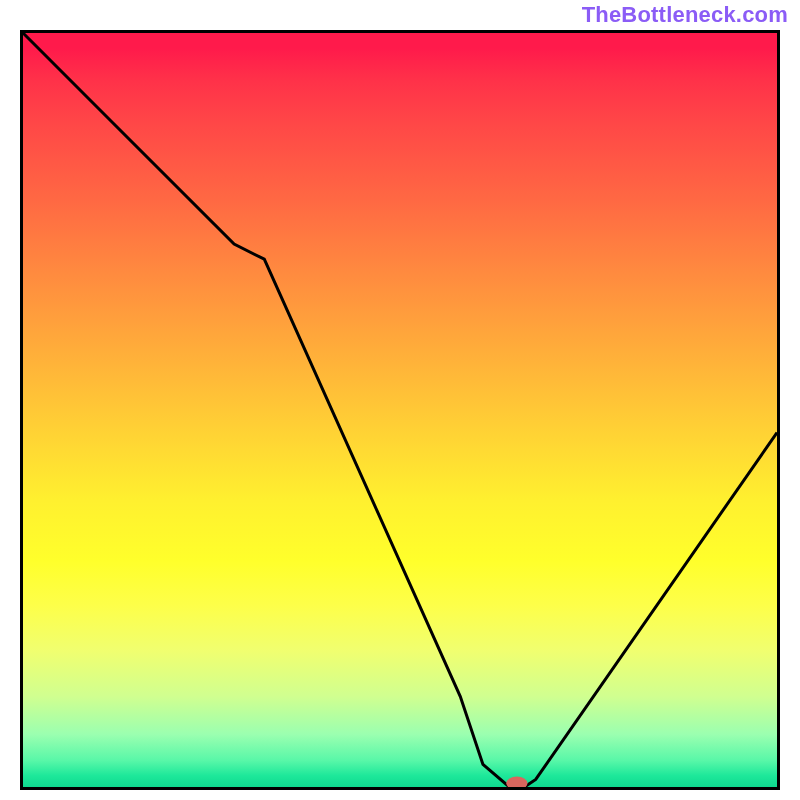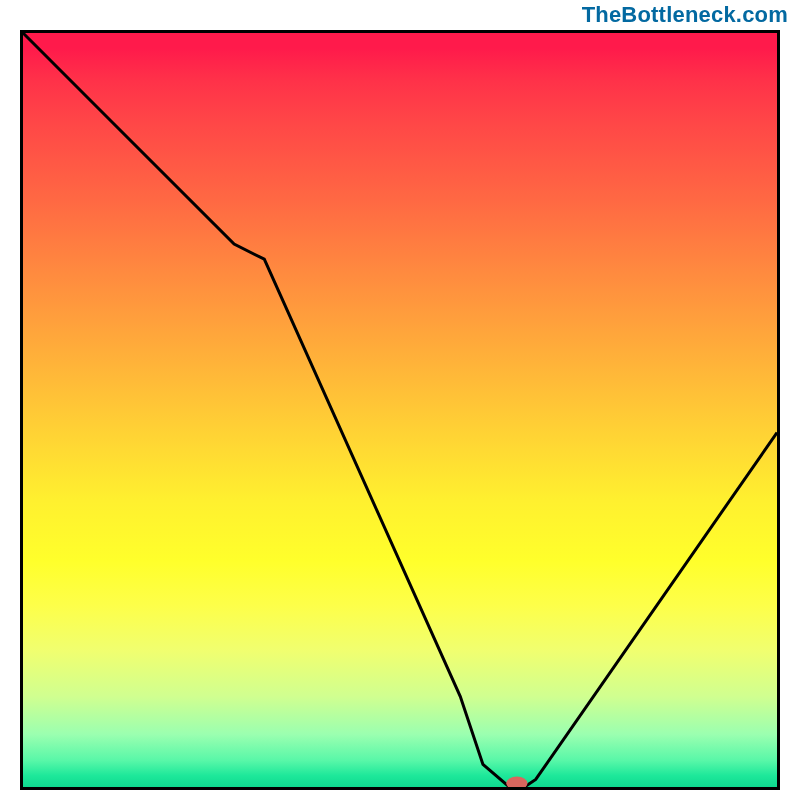--- a/index.html
+++ b/index.html
@@ -15,21 +15,21 @@
     width: 800px;
     height: 800px;
   }
   .watermark {
     position: absolute;
     top: 2px;
     right: 12px;
     font-family: Arial, Helvetica, sans-serif;
     font-size: 22px;
     font-weight: 600;
-    color: #0369a1;
+    color: #8b5cf6;
     letter-spacing: 0.2px;
   }
   .plot-frame {
     position: absolute;
     left: 20px;
     top: 30px;
     width: 760px;
     height: 760px;
     border: 3px solid #000;
     box-sizing: border-box;

